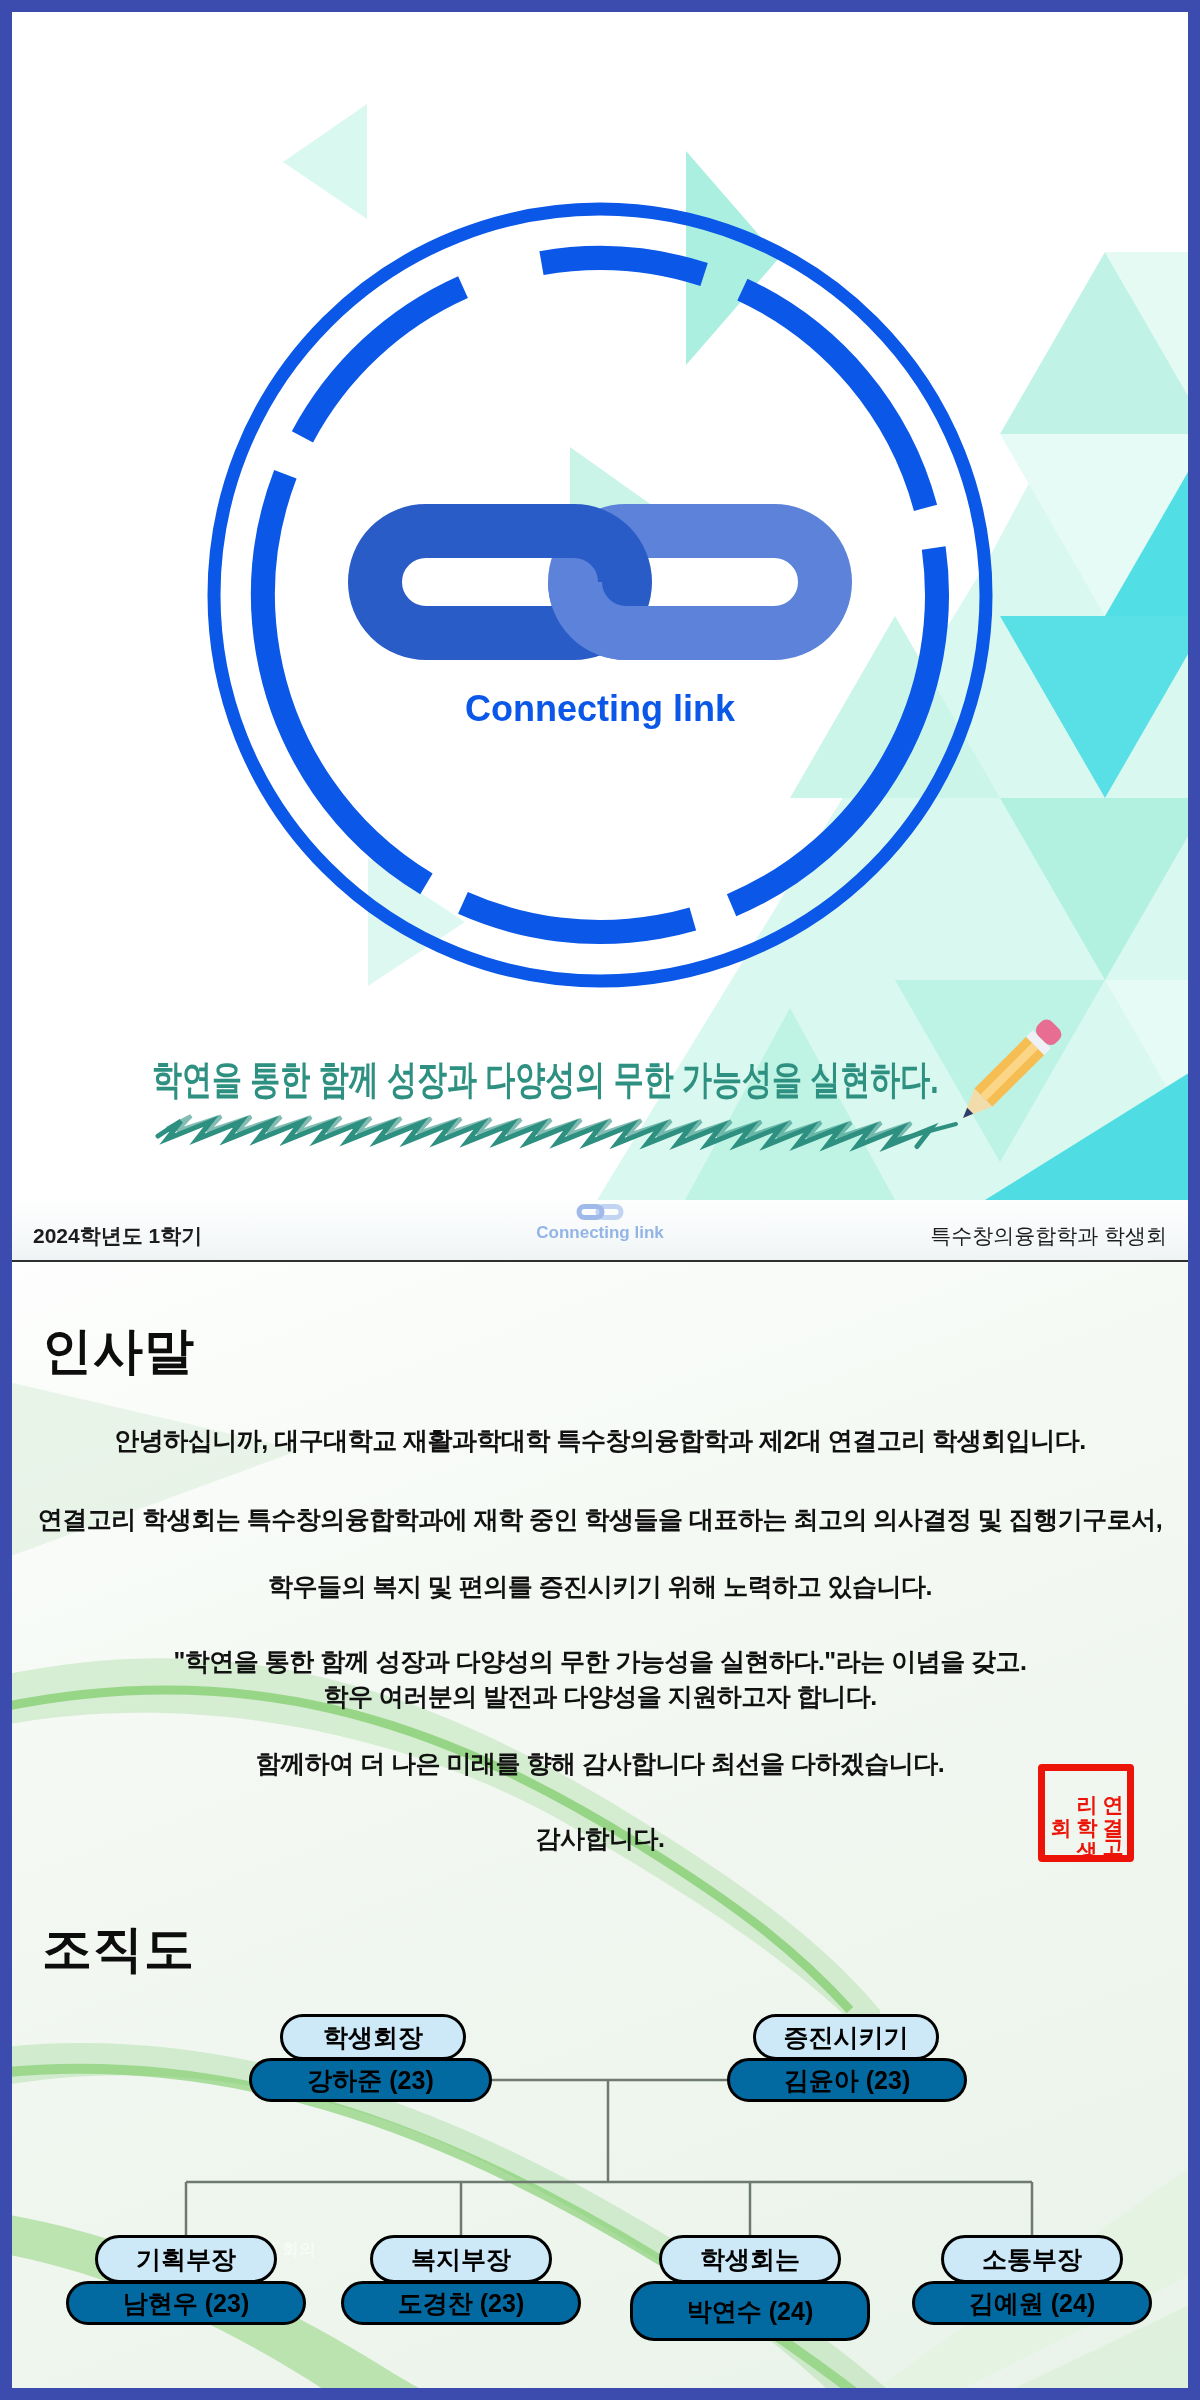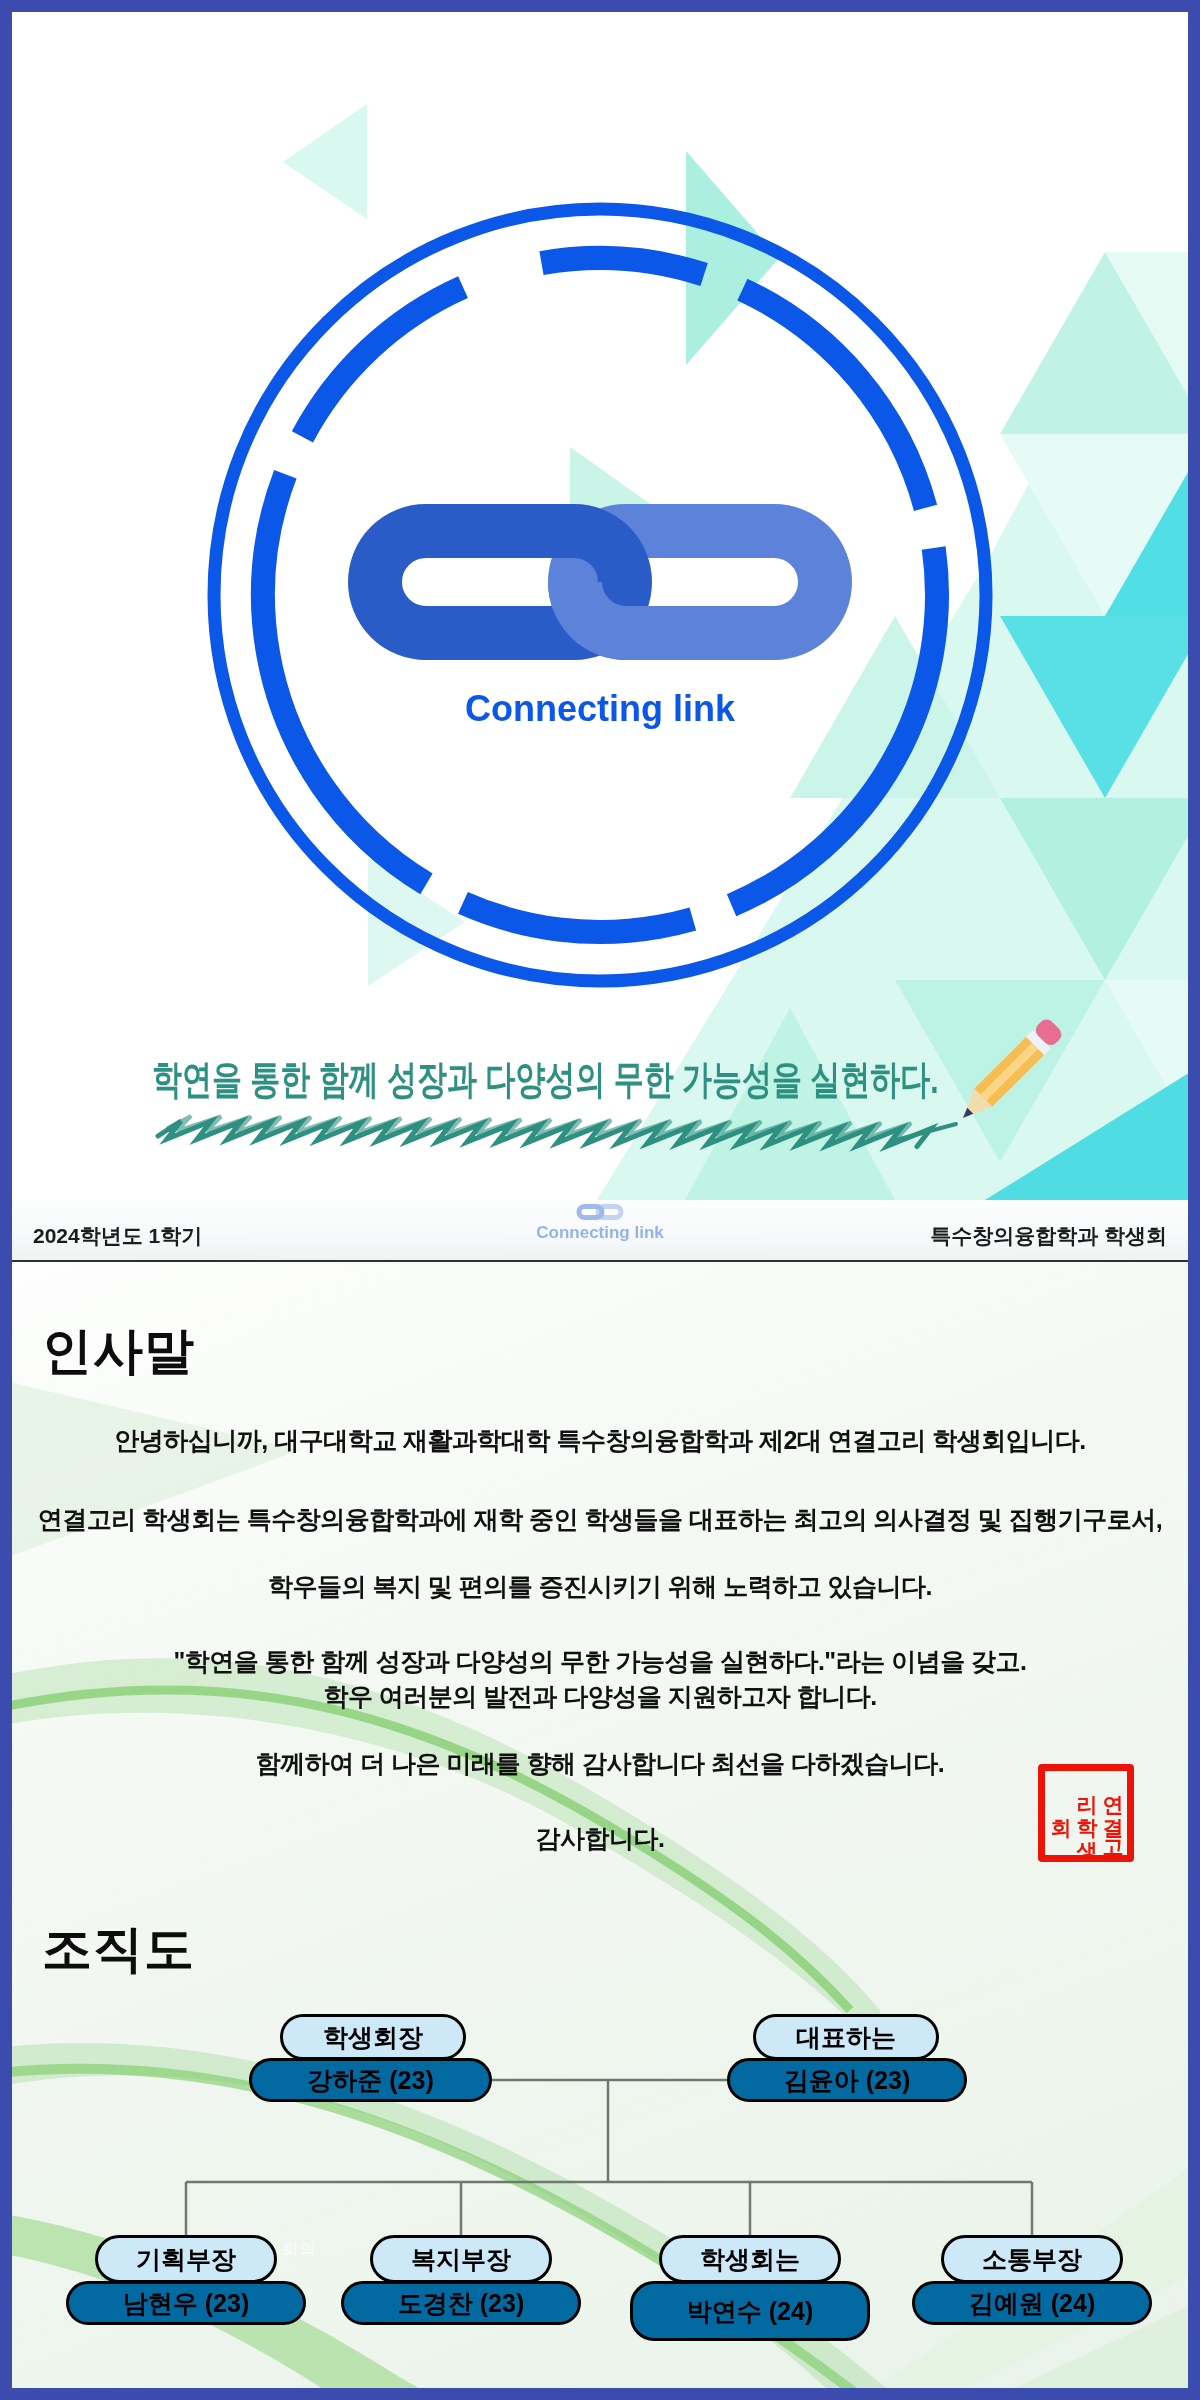--- a/index.html
+++ b/index.html
@@ -19,21 +19,21 @@
   .hero-logo-text{left:0;top:688px;width:1200px;text-align:center;font-size:36px;font-weight:800;
         color:var(--logo-blue);letter-spacing:0px;}
   .slogan{left:152px;top:1052px;white-space:nowrap;font-size:40px;font-weight:800;
         color:var(--slogan-teal);transform:scaleX(.75);transform-origin:left top;}
 
   
   .topbar{left:0;top:1200px;width:1200px;height:60px;
         background:linear-gradient(180deg,#fdfefe 0%,#f5f8f9 70%,#eef3f4 100%);
         border-bottom:2px solid #2f2f2f;z-index:5;}
   .topbar-left{left:33px;top:1222px;font-size:21px;font-weight:700;color:#1c1c1c;}
-  .topbar-right{right:33px;top:1222px;font-size:21px;font-weight:700;color:#1c1c1c;text-align:right;}
+  .topbar-right{right:33px;top:1222px;font-size:21px;font-weight:400;color:#1c1c1c;text-align:right;}
   .brand{left:0;top:1202px;width:1200px;text-align:center;}
   .brand .chain{display:block;margin:0 auto;}
   .brand-text{font-size:17px;font-weight:800;color:var(--header-logo-blue);margin-top:1px;}
 
   
   .main-bg{left:0;top:1260px;width:1200px;height:1140px;
         background:linear-gradient(160deg,#fdfefd 0%,#f3f8f2 40%,#e9f3e9 100%);}
   .h1{font-size:50px;font-weight:800;color:#0d0d0d;letter-spacing:1px;}
   .pline{left:0;width:1200px;text-align:center;font-size:25px;font-weight:700;color:#111;
         letter-spacing:-0.5px;white-space:nowrap;}
@@ -152,21 +152,21 @@
   <div class="abs pline" style="top:1680px;">학우 여러분의 발전과 다양성을 지원하고자 합니다.</div>
   <div class="abs pline" style="top:1747px;">함께하여 더 나은 미래를 향해 감사합니다 최선을 다하겠습니다.</div>
   <div class="abs pline" style="top:1822px;">감사합니다.</div>
   <div class="abs seal">연결고리학생회</div>
 
   <div class="abs h1" style="left:42px;top:1916px;">조직도</div>
   <div class="abs watermark">경영 회의</div>
 
   <div class="abs pill blue" style="left:280px;top:2014px;width:186px;height:46px;">학생회장</div>
   <div class="abs pill" style="left:249px;top:2058px;width:243px;height:44px;">강하준 (23)</div>
-  <div class="abs pill blue" style="left:753px;top:2014px;width:186px;height:46px;">대표하는</div>
+  <div class="abs pill blue" style="left:753px;top:2014px;width:186px;height:46px;">증진시키기</div>
   <div class="abs pill" style="left:727px;top:2058px;width:240px;height:44px;">김윤아 (23)</div>
 
   <div class="abs pill blue" style="left:95px;top:2235px;width:182px;height:48px;">기획부장</div>
   <div class="abs pill" style="left:66px;top:2281px;width:240px;height:44px;">남현우 (23)</div>
   <div class="abs pill blue" style="left:370px;top:2235px;width:182px;height:48px;">복지부장</div>
   <div class="abs pill" style="left:341px;top:2281px;width:240px;height:44px;">도경찬 (23)</div>
   <div class="abs pill blue" style="left:659px;top:2235px;width:182px;height:48px;">학생회는</div>
   <div class="abs pill" style="left:630px;top:2281px;width:240px;height:60px;">박연수 (24)</div>
   <div class="abs pill blue" style="left:941px;top:2235px;width:182px;height:48px;">소통부장</div>
   <div class="abs pill" style="left:912px;top:2281px;width:240px;height:44px;">김예원 (24)</div>

